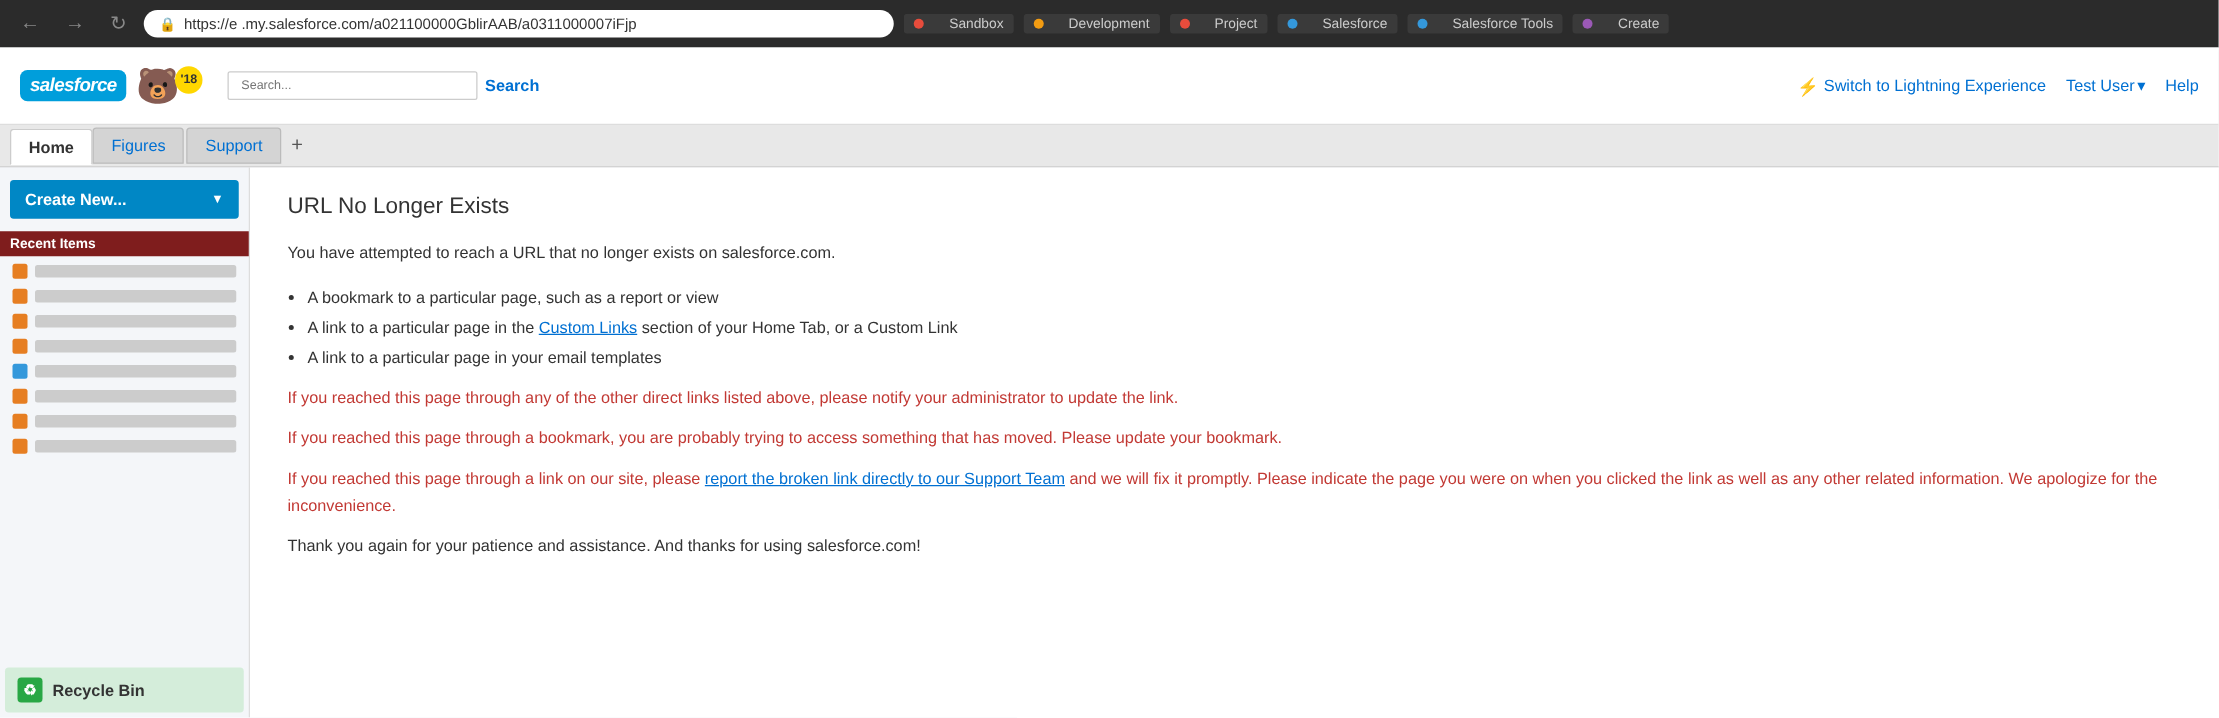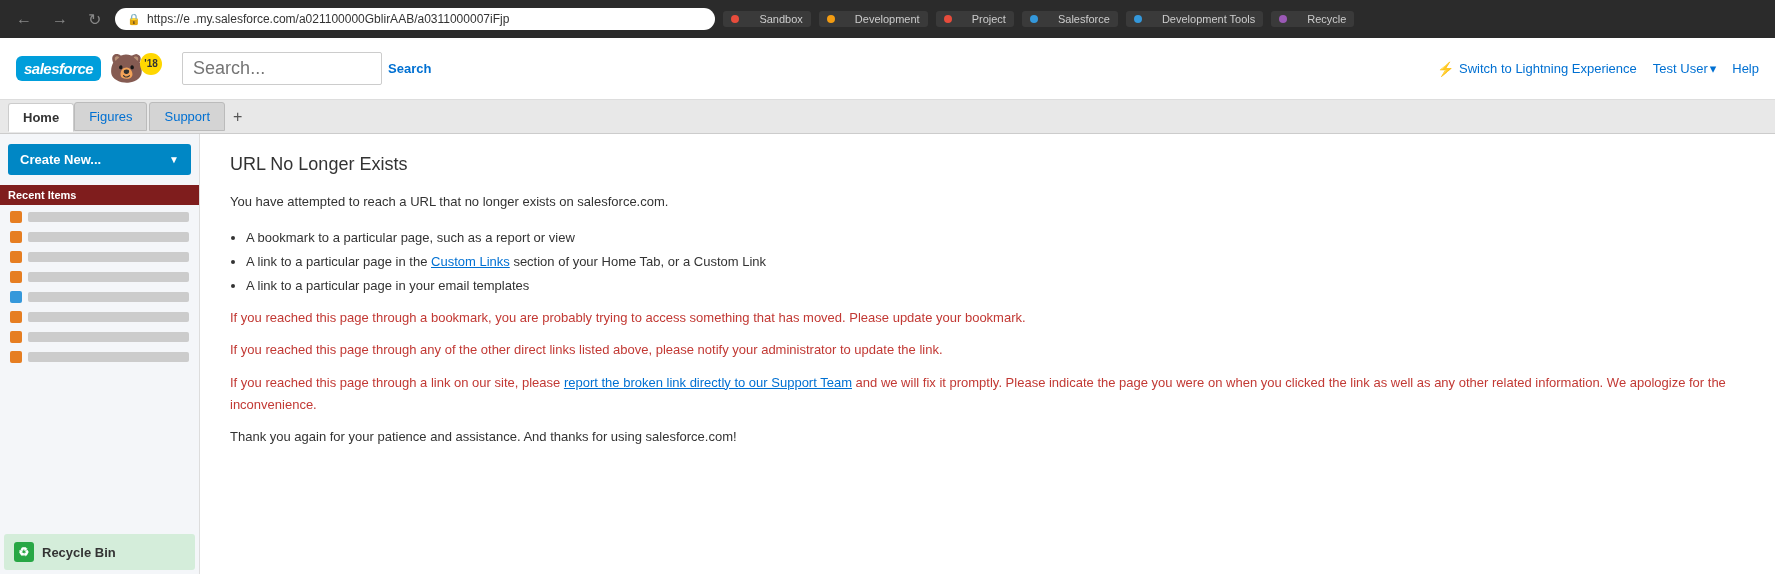--- a/index.html
+++ b/index.html
@@ -108,21 +108,21 @@
     }
     .sf-search-area {
       display: flex;
       align-items: center;
       gap: 6px;
     }
     .sf-search-input {
       border: 1px solid #ccc;
       border-radius: 2px;
       padding: 5px 10px;
-      font-size: 18px;
+      font-size: 10px;
       width: 200px;
       color: #999;
     }
     .sf-search-btn {
       background: none;
       border: none;
       color: #0070d2;
       font-size: 13px;
       font-weight: bold;
       cursor: pointer;
@@ -339,25 +339,25 @@
     <div class="bookmark-item">
       <span class="bookmark-dot" style="background:#e74c3c"></span>
       <span>Project</span>
     </div>
     <div class="bookmark-item">
       <span class="bookmark-dot" style="background:#3498db"></span>
       <span>Salesforce</span>
     </div>
     <div class="bookmark-item">
       <span class="bookmark-dot" style="background:#3498db"></span>
-      <span>Development Tools</span>
+      <span>Salesforce Tools</span>
     </div>
     <div class="bookmark-item">
       <span class="bookmark-dot" style="background:#9b59b6"></span>
-      <span>Recycle</span>
+      <span>Create</span>
     </div>
   </div>
 </div>
 
 <div class="sf-header">
   <div class="sf-badge">
     <div class="sf-logo">
       <span class="sf-logo-text">salesforce</span>
     </div>
     <span class="sf-mascot">🐻</span>
@@ -442,24 +442,24 @@
     <div class="error-body">
       <p class="intro-text">You have attempted to reach a URL that no longer exists on salesforce.com.</p>
       <ul>
         <li>A bookmark to a particular page, such as a report or view</li>
         <li>
           <span>A link to a particular page in the </span><span class="error-link">Custom Links</span><span> section of your Home Tab, or a Custom Link</span>
         </li>
         <li>A link to a particular page in your email templates</li>
       </ul>
       <p>
-        <span class="error-highlight">If you reached this page through a bookmark, you are probably trying to access something that has moved. Please update your bookmark.</span>
+        <span class="error-highlight">If you reached this page through any of the other direct links listed above, please notify your administrator to update the link.</span>
       </p>
       <p>
-        <span class="error-highlight">If you reached this page through any of the other direct links listed above, please notify your administrator to update the link.</span>
+        <span class="error-highlight">If you reached this page through a bookmark, you are probably trying to access something that has moved. Please update your bookmark.</span>
       </p>
       <p>
         <span class="error-highlight">If you reached this page through a link on our site, please </span><span class="error-link">report the broken link directly to our Support Team</span><span class="error-highlight"> and we will fix it promptly. Please indicate the page you were on when you clicked the link as well as any other related information. We apologize for the inconvenience.</span>
       </p>
       <p>Thank you again for your patience and assistance. And thanks for using salesforce.com!</p>
     </div>
   </div>
 
 </div>
 

